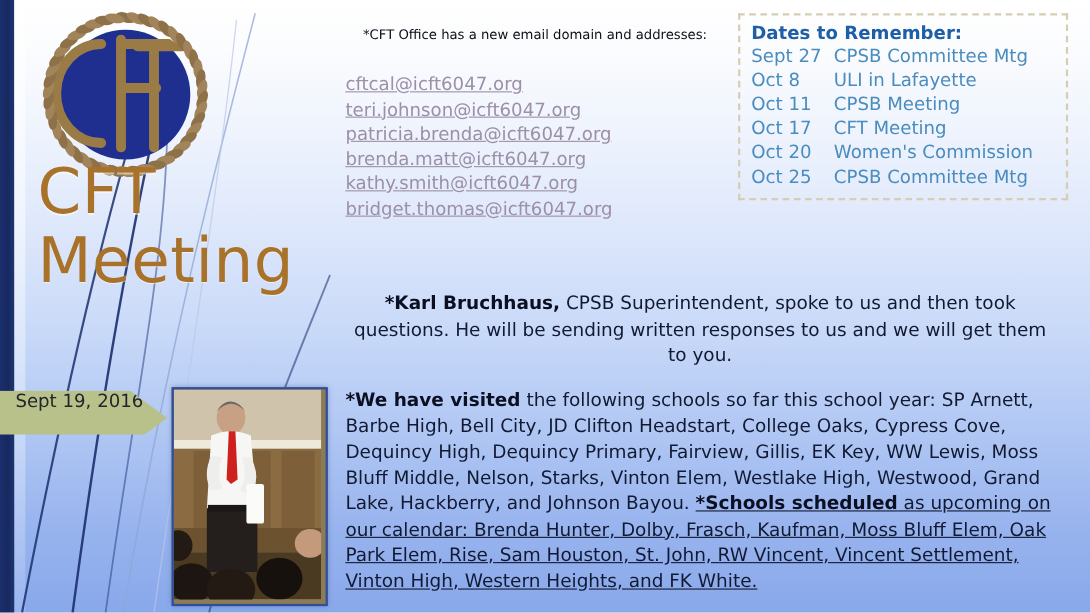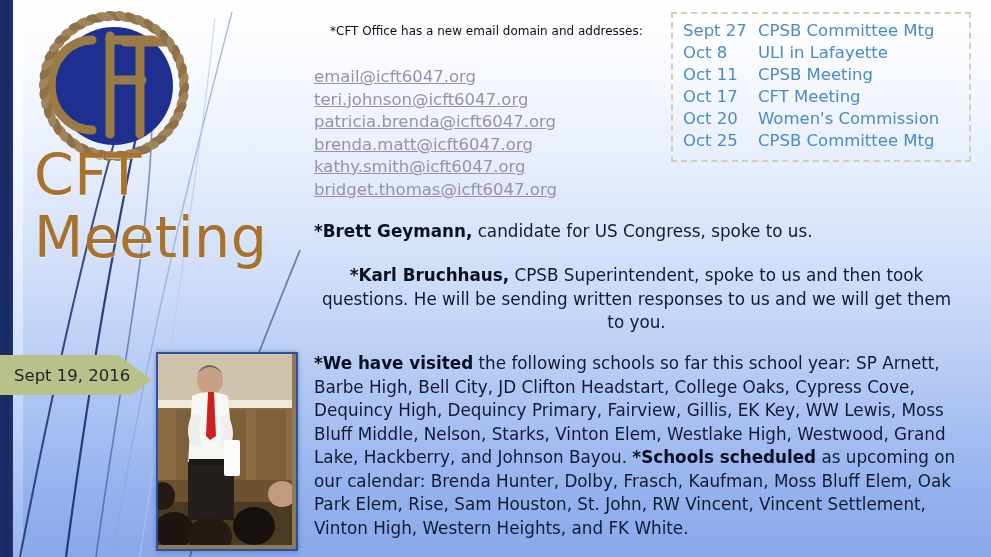--- a/index.html
+++ b/index.html
@@ -44,21 +44,21 @@
     color:#a9722b;letter-spacing:.5px;
     font-family:"DejaVu Sans","Liberation Sans",sans-serif;
     text-shadow:0 1px 0 rgba(255,255,255,.5);
   }
 
   
   .date-banner{
     position:absolute;left:0px;top:355px;width:152px;height:40px;
     background:#b7c189;
     clip-path:polygon(0 0, 118px 0, 152px 25px, 118px 50px, 0 50px);
-    display:flex;align-items:center;
+    display:flex;align-items:flex-start;
   }
   .date-banner span{
     display:block;padding-left:14px;
     font-size:16.5px;color:#22262c;
     font-family:"DejaVu Sans","Liberation Sans",sans-serif;
   }
 
   
   .photo{
     position:absolute;left:156px;top:352px;width:138px;height:195px;
@@ -101,21 +101,21 @@
 
   .para{
     position:absolute;left:0;width:645px;
     font-size:16.8px;line-height:23.5px;color:#121a33;
     font-family:"DejaVu Sans","Liberation Sans",sans-serif;
   }
   .para b{font-weight:bold;color:#0b0f22;}
   .p1{top:220px;}
   .p2{top:264px;text-align:center;}
   .p3{top:352px;}
-  .p3b{margin-top:0;}
+  .p3b{margin-top:0;text-decoration:underline;}
 </style>
 </head>
 <body>
 
 <div id="slide">
 
   <div class="edge-bar"></div>
   <div class="edge-sheen"></div>
 
   <svg class="reeds" viewBox="0 0 330 557" preserveAspectRatio="none">
@@ -234,29 +234,30 @@
       <ellipse cx="124" cy="140" rx="14" ry="13" fill="#c49a7c"></ellipse>
       <ellipse cx="4" cy="142" rx="13" ry="14" fill="#241a14"></ellipse>
     </svg>
   </div>
 
   <div class="content">
 
     <div class="head-note">*CFT Office has a new email domain and addresses:</div>
 
     <div class="emails">
-      <a href="#">email@icft6047.org</a>
+      <a href="#">cftcal@icft6047.org</a>
       <a href="#">teri.johnson@icft6047.org</a>
       <a href="#">patricia.brenda@icft6047.org</a>
       <a href="#">brenda.matt@icft6047.org</a>
       <a href="#">kathy.smith@icft6047.org</a>
       <a href="#">bridget.thomas@icft6047.org</a>
     </div>
 
     <div class="dates-box">
+      <div class="dates-title">Dates to Remember:</div>
       <div class="date-row">
         <span class="d">Sept 27</span>
         <span class="e">CPSB Committee Mtg</span>
       </div>
       <div class="date-row">
         <span class="d">Oct 8</span>
         <span class="e">ULI in Lafayette</span>
       </div>
       <div class="date-row">
         <span class="d">Oct 11</span>
@@ -269,23 +270,20 @@
       <div class="date-row">
         <span class="d">Oct 20</span>
         <span class="e">Women's Commission</span>
       </div>
       <div class="date-row">
         <span class="d">Oct 25</span>
         <span class="e">CPSB Committee Mtg</span>
       </div>
     </div>
 
-    <div class="para p1">
-      <b>*Brett Geymann,</b><span> candidate for US Congress, spoke to us.</span>
-    </div>
 
     <div class="para p2">
       <b>*Karl Bruchhaus,</b><span> CPSB Superintendent, spoke to us and then took questions.  He will be sending written responses to us and we will get them to you.</span>
     </div>
 
     <div class="para p3">
       <b>*We have visited</b><span> the following schools so far this school year:  SP Arnett, Barbe High, Bell City, JD Clifton Headstart, College Oaks, Cypress Cove, Dequincy High, Dequincy Primary, Fairview, Gillis, EK Key, WW Lewis, Moss Bluff Middle, Nelson, Starks, Vinton Elem, Westlake High, Westwood, Grand Lake, Hackberry, and Johnson Bayou.</span>
       <span class="p3b"><b>*Schools scheduled</b><span> as upcoming on our calendar:  Brenda Hunter, Dolby, Frasch, Kaufman, Moss Bluff Elem, Oak Park Elem, Rise, Sam Houston, St. John, RW Vincent, Vincent Settlement, Vinton High, Western Heights, and FK White.</span></span>
     </div>
 

